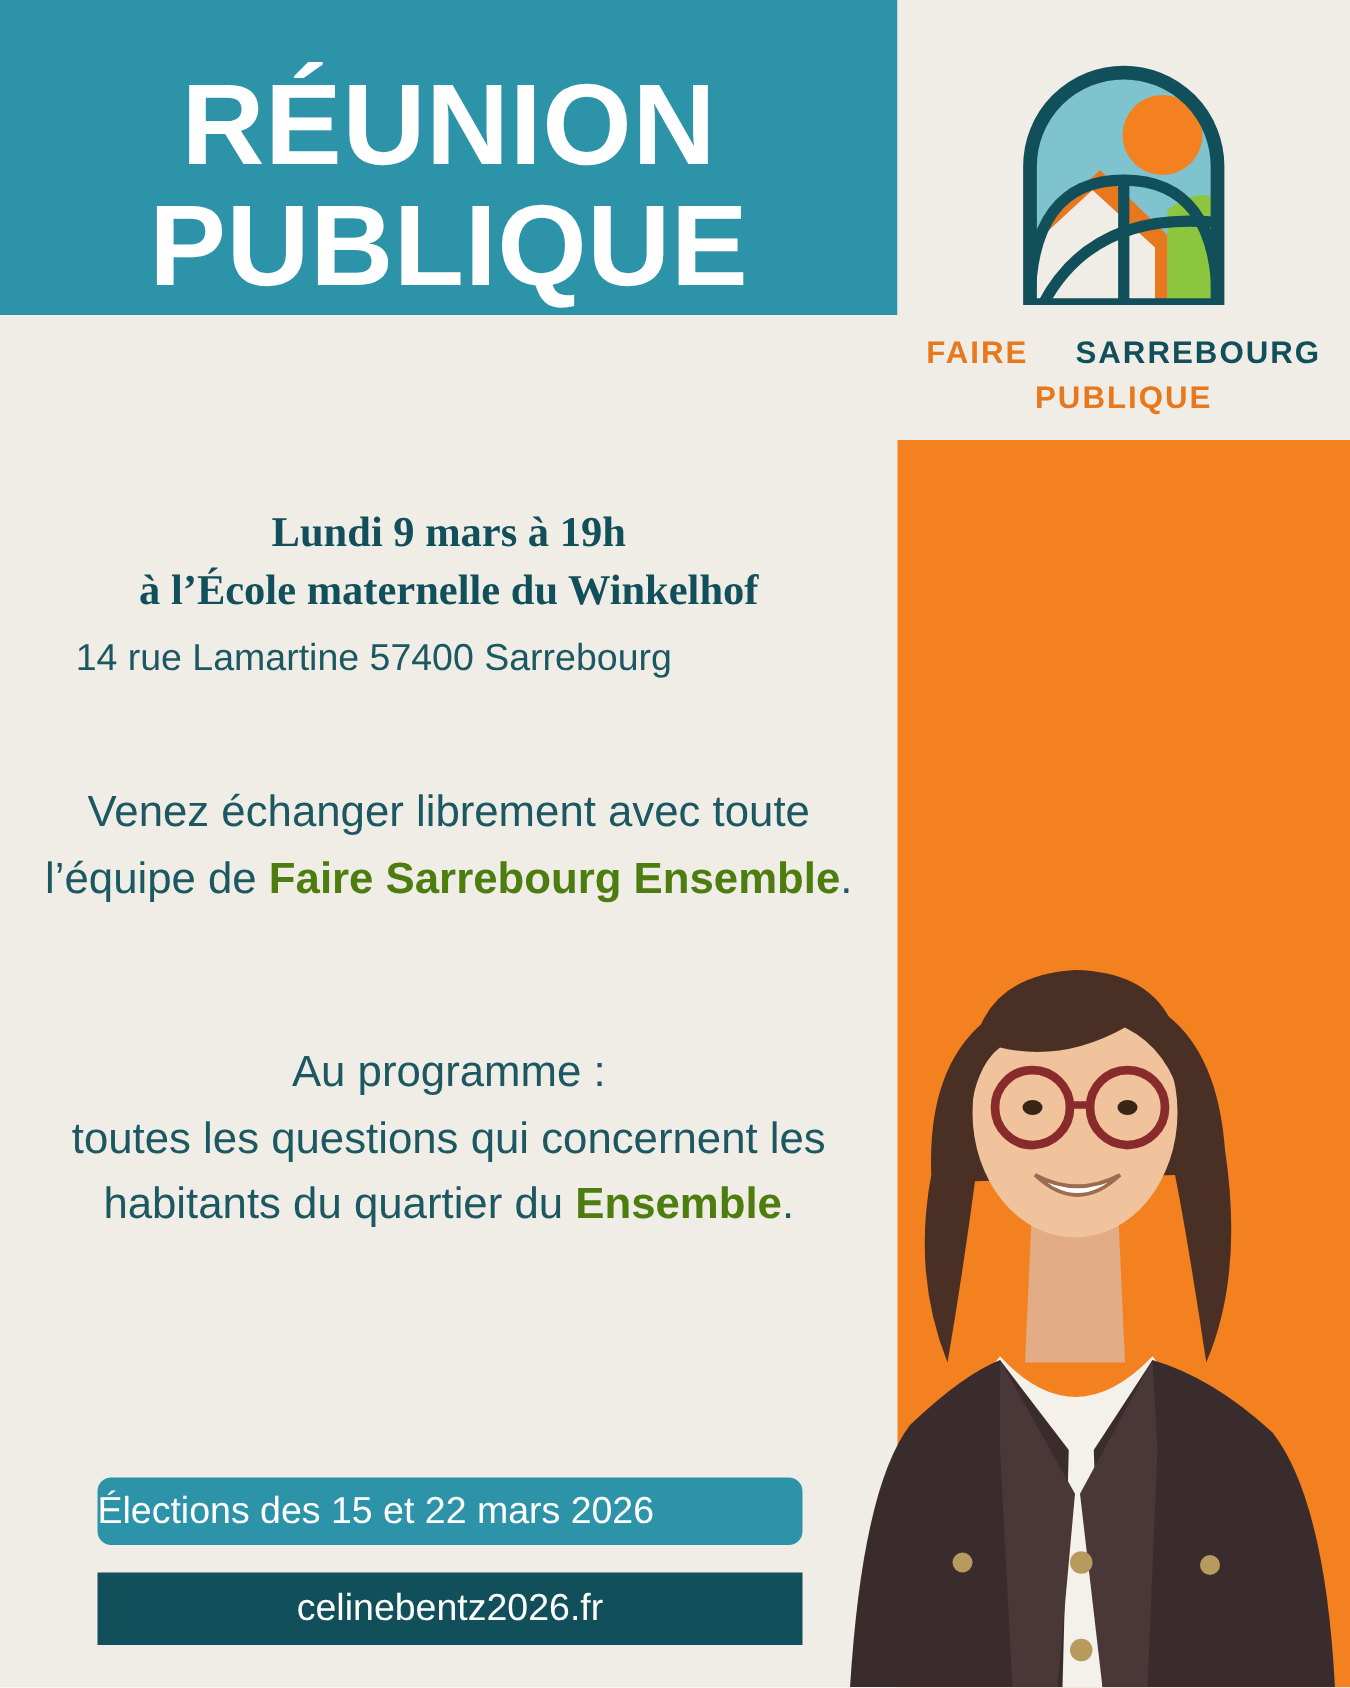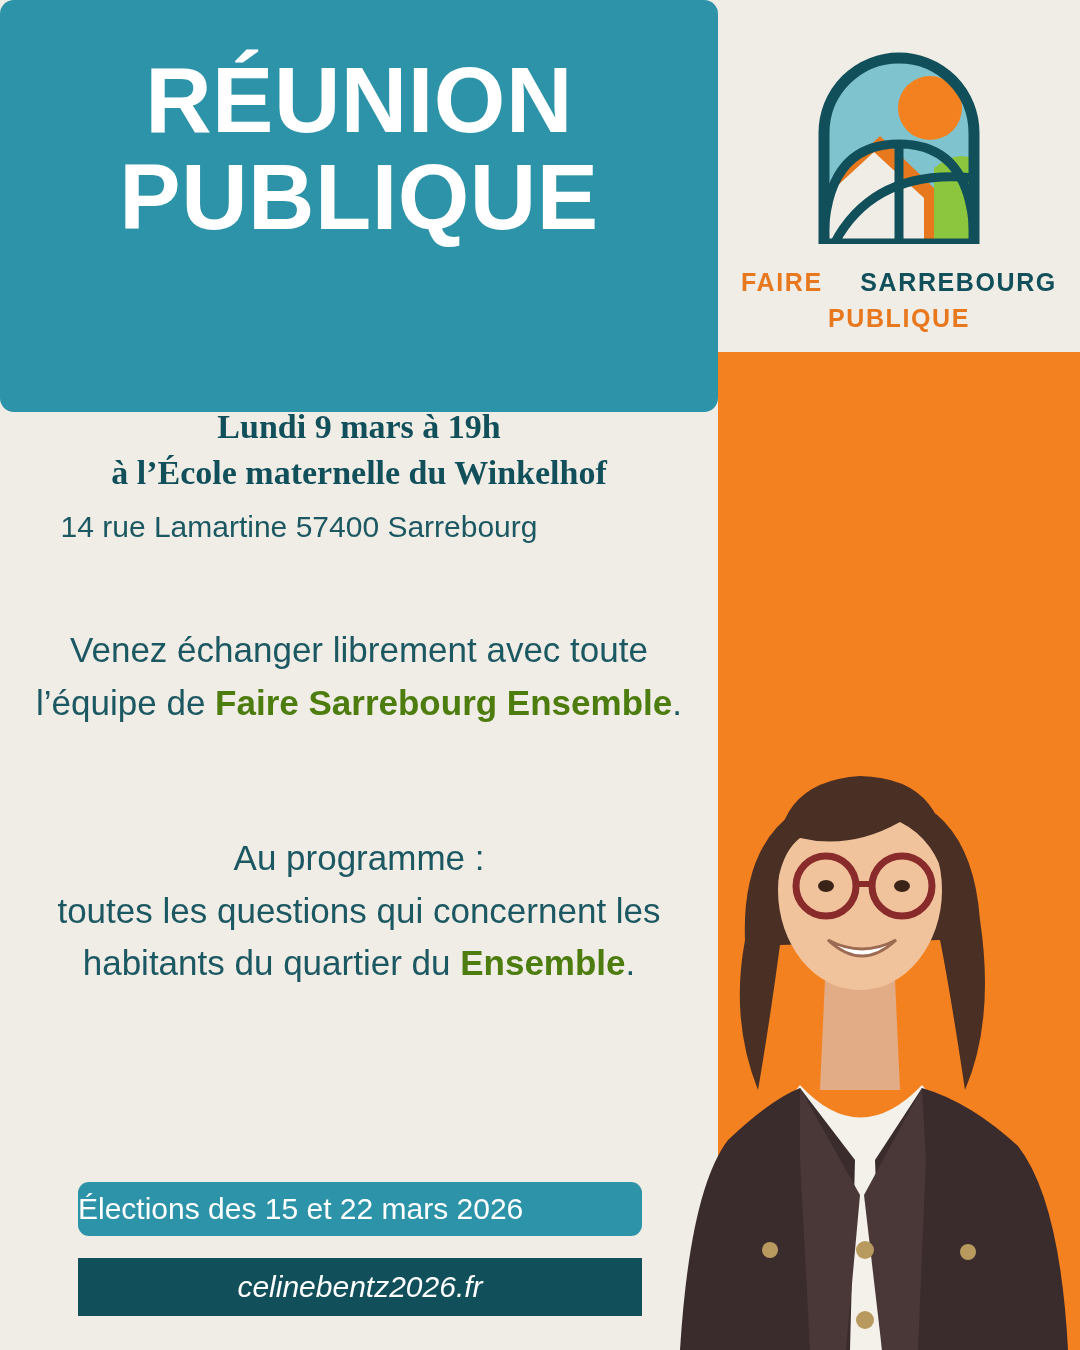--- a/index.html
+++ b/index.html
@@ -15,23 +15,22 @@
     background: #f0ece6;
     font-family: "Liberation Sans", sans-serif;
   }
 
   
   .header-band {
     position: absolute;
     left: 0;
     top: 0;
     width: 718px;
-    height: 412px;
+    height: 252px;
     background: #2d93a8;
-    border-radius: 14px;
   }
   .header-title {
     position: absolute;
     left: 0;
     top: 52px;
     width: 718px;
     text-align: center;
     color: #ffffff;
     font-weight: bold;
     font-size: 92px;
@@ -152,21 +151,20 @@
     left: 78px;
     top: 906px;
     width: 564px;
     height: 58px;
     background: #11505a;
     color: #ffffff;
     font-size: 30px;
     display: flex;
     align-items: center;
     justify-content: center;
-    font-style: italic;
   }
 
   
   .portrait {
     position: absolute;
     left: 650px;
     top: 690px;
     width: 430px;
     height: 660px;
     overflow: hidden;

